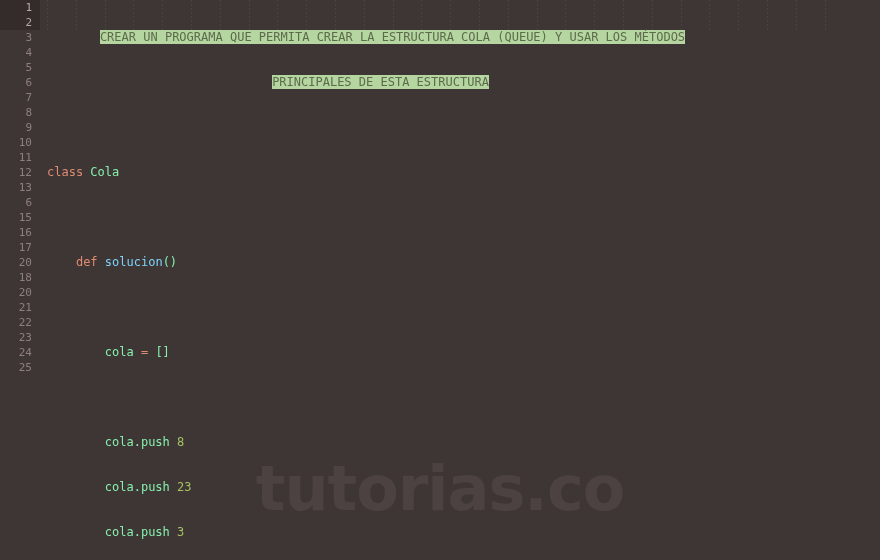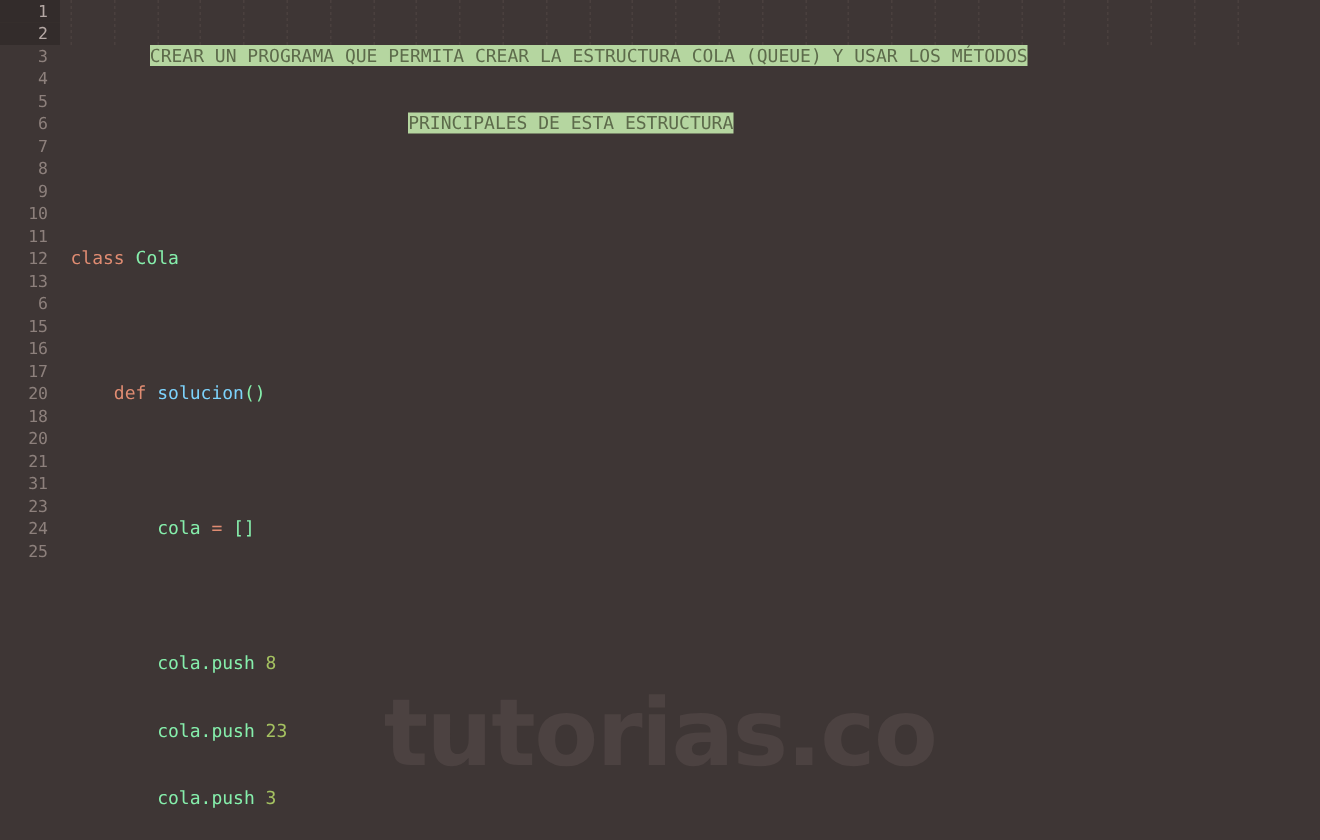--- a/index.html
+++ b/index.html
@@ -184,21 +184,21 @@
       <div class="gutter-row">12</div>
       <div class="gutter-row">13</div>
       <div class="gutter-row">6</div>
       <div class="gutter-row">15</div>
       <div class="gutter-row">16</div>
       <div class="gutter-row">17</div>
       <div class="gutter-row">20</div>
       <div class="gutter-row">18</div>
       <div class="gutter-row">20</div>
       <div class="gutter-row">21</div>
-      <div class="gutter-row">31</div>
+      <div class="gutter-row">22</div>
       <div class="gutter-row">23</div>
       <div class="gutter-row">24</div>
       <div class="gutter-row">25</div>
     </div>
 
   <div id="comment-block">
     <div class="cmt-line"><span class="cmt-hl">CREAR UN PROGRAMA QUE PERMITA CREAR LA ESTRUCTURA COLA (QUEUE) Y USAR LOS MÉTODOS</span></div>
     <div class="cmt-line l2"><span class="cmt-hl">PRINCIPALES DE ESTA ESTRUCTURA</span></div>
   </div>
 

